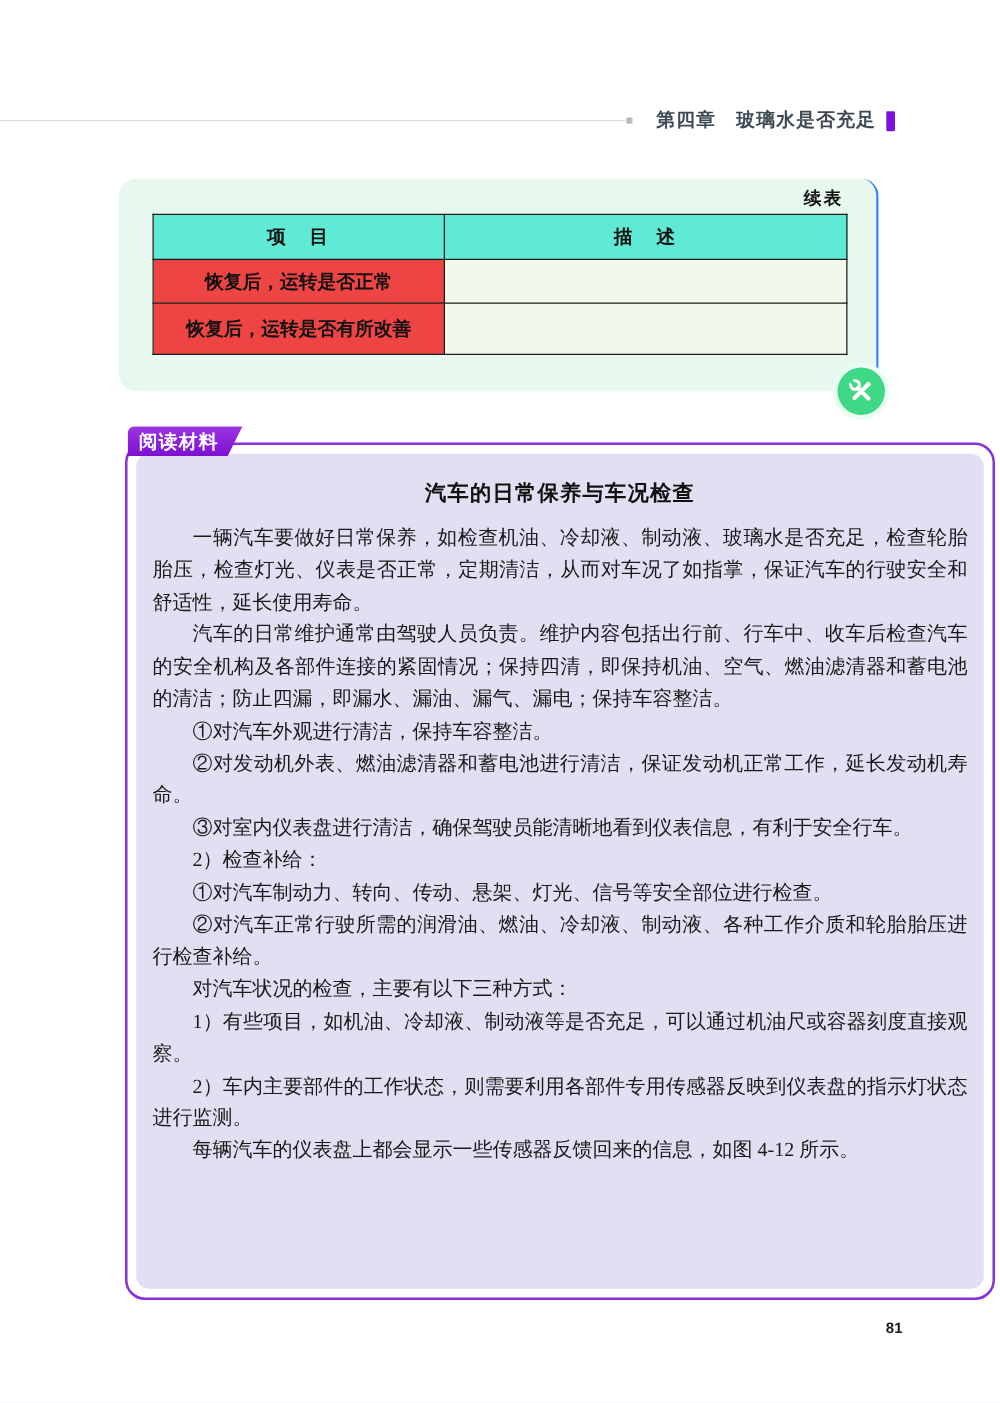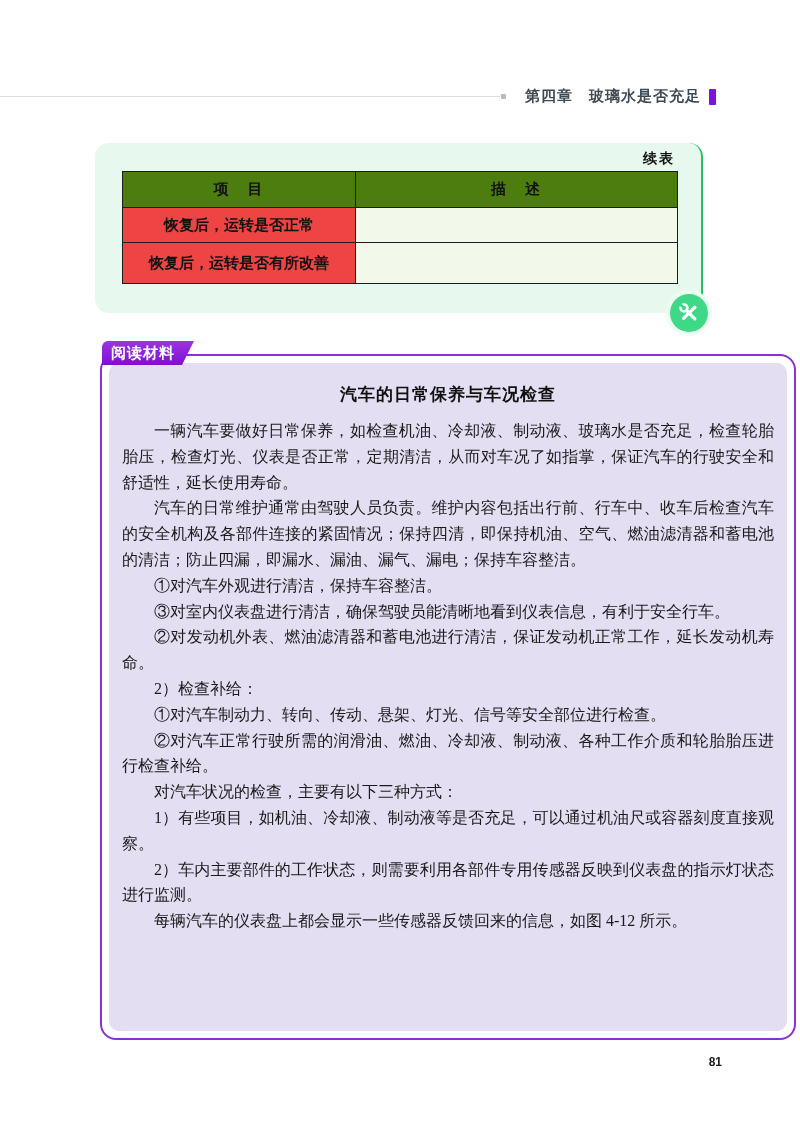--- a/index.html
+++ b/index.html
@@ -26,36 +26,36 @@
     white-space:nowrap;
   }
   .chapter-header .accent-bar {
     width:7px; height:16px; background:#7b12de; border-radius:1px;
   }
 
   
   .table-panel {
     position:absolute; left:95px; top:143px; width:608px; height:170px;
     background:#e7f9ef; border-radius:14px;
-    border-right:2px solid #22c55e; box-sizing:border-box;
+    border-right:2px solid #3b82f6; box-sizing:border-box;
   }
   .cont-label {
     position:absolute; top:7px; right:26px;
     font-size:14px; font-weight:bold; color:#121212; letter-spacing:2px;
   }
   table.ctable {
     position:absolute; left:27px; top:28px; width:556px;
     border-collapse:collapse; table-layout:fixed;
   }
   table.ctable th, table.ctable td {
     border:1.6px solid #1c1c1c; text-align:center; padding:0;
     font-size:15px; color:#111;
   }
   table.ctable th {
-    background:#4d7c0f; height:35px; font-weight:bold; letter-spacing:2px;
+    background:#5eead4; height:35px; font-weight:bold; letter-spacing:2px;
   }
   table.ctable td { background:#ef4444; font-weight:bold; }
   table.ctable .col-item  { width:42%; }
   table.ctable .row-1 td { height:34px; }
   table.ctable .row-2 td { height:40px; }
   table.ctable td.desc-cell { background:#f3f9ea; }
 
   
   .tools-badge {
     position:absolute; left:666px; top:290px; width:46px; height:46px;
@@ -162,22 +162,22 @@
     <span class="tag-text">阅读材料</span>
   </div>
 
   <div class="reading-box">
     <div class="reading-inner">
       <div class="reading-title">汽车的日常保养与车况检查</div>
       <div class="reading-body">
         <p>一辆汽车要做好日常保养，如检查机油、冷却液、制动液、玻璃水是否充足，检查轮胎胎压，检查灯光、仪表是否正常，定期清洁，从而对车况了如指掌，保证汽车的行驶安全和舒适性，延长使用寿命。</p>
         <p>汽车的日常维护通常由驾驶人员负责。维护内容包括出行前、行车中、收车后检查汽车的安全机构及各部件连接的紧固情况；保持四清，即保持机油、空气、燃油滤清器和蓄电池的清洁；防止四漏，即漏水、漏油、漏气、漏电；保持车容整洁。</p>
         <p>①对汽车外观进行清洁，保持车容整洁。</p>
+        <p>②对发动机外表、燃油滤清器和蓄电池进行清洁，保证发动机正常工作，延长发动机寿命。</p>
         <p>③对室内仪表盘进行清洁，确保驾驶员能清晰地看到仪表信息，有利于安全行车。</p>
-        <p>②对发动机外表、燃油滤清器和蓄电池进行清洁，保证发动机正常工作，延长发动机寿命。</p>
         <p>2）检查补给：</p>
         <p>①对汽车制动力、转向、传动、悬架、灯光、信号等安全部位进行检查。</p>
         <p>②对汽车正常行驶所需的润滑油、燃油、冷却液、制动液、各种工作介质和轮胎胎压进行检查补给。</p>
         <p>对汽车状况的检查，主要有以下三种方式：</p>
         <p>1）有些项目，如机油、冷却液、制动液等是否充足，可以通过机油尺或容器刻度直接观察。</p>
         <p>2）车内主要部件的工作状态，则需要利用各部件专用传感器反映到仪表盘的指示灯状态进行监测。</p>
         <p>每辆汽车的仪表盘上都会显示一些传感器反馈回来的信息，如图 4-12 所示。</p>
       </div>
     </div>
   </div>

